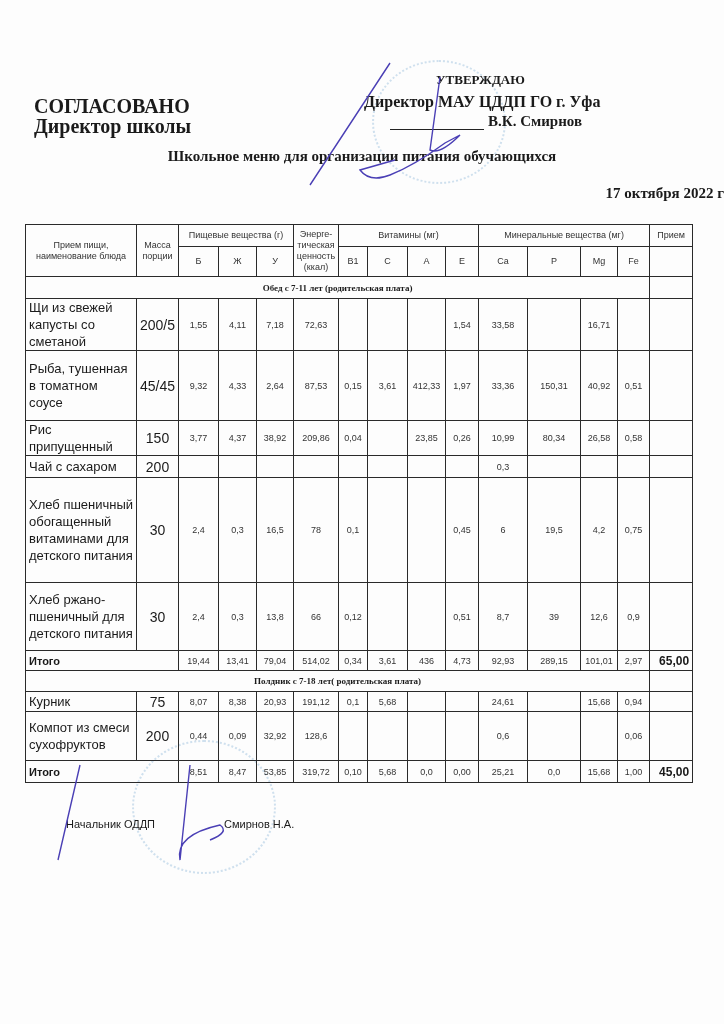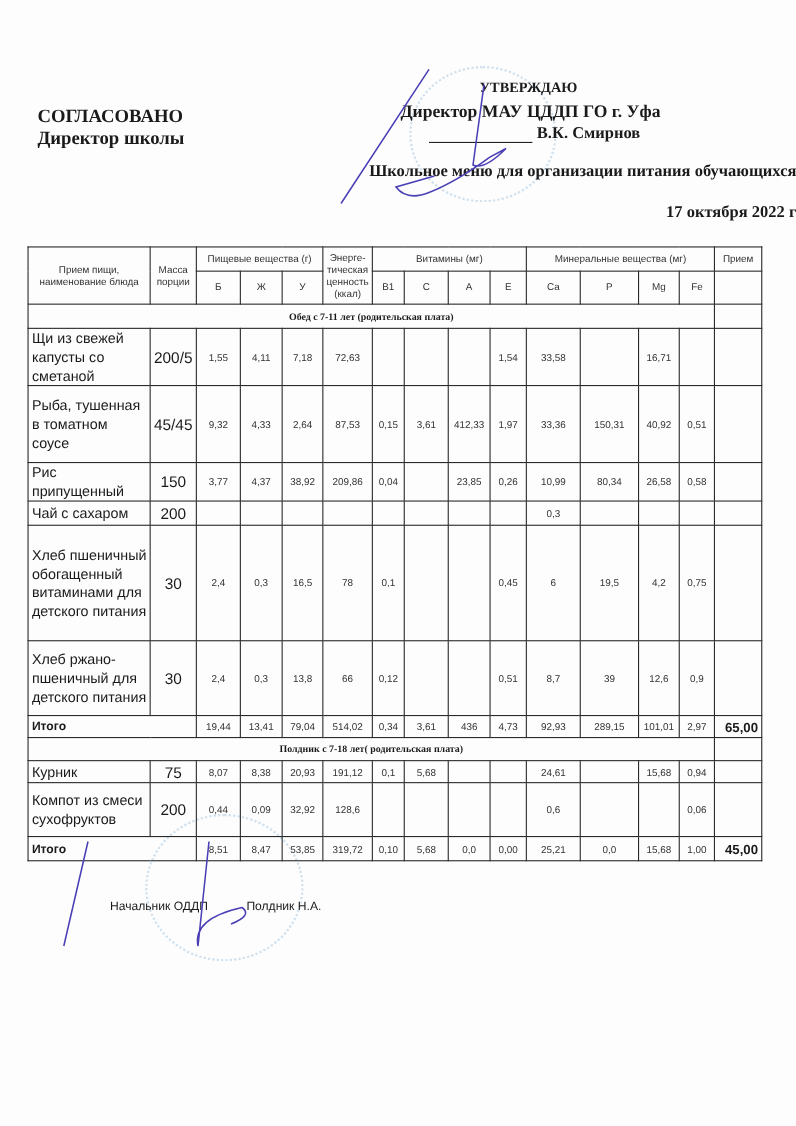--- a/index.html
+++ b/index.html
@@ -1,37 +1,37 @@
 <!DOCTYPE html>
 <html><head>
 <meta charset="utf-8">
 <style>
   html, body { margin:0; padding:0; }
   body { width:724px; height:1024px; background:#fdfdfd; position:relative; overflow:hidden; font-family:"Liberation Sans", sans-serif; color:#1a1a1a; }
   .serif { font-family:"Liberation Serif", serif; font-weight:bold; }
   .abs { position:absolute; }
-  .hdr-left { left:34px; top:96px; font-size:17px; line-height:20px; }
+  .hdr-left { left:34px; top:96px; font-size:20px; line-height:20px; }
   .hdr-right-title { left:436px; top:72px; font-size:13px; }
   .hdr-right-line2 { left:364px; top:93px; font-size:16px; }
   .hdr-right-line3 { left:390px; top:113px; font-size:15px; }
   .sigline { display:inline-block; width:94px; border-bottom:1.2px solid #222; height:14px; vertical-align:bottom; margin-right:4px; }
-  .doc-title { left:0; width:724px; top:148px; text-align:right; font-size:15px; }
+  .doc-title { left:0; width:724px; top:148px; text-align:center; font-size:15px; }
   .doc-date { left:0; width:724px; top:185px; text-align:right; font-size:15px; }
 
   table.menu { position:absolute; left:25px; top:224px; border-collapse:collapse; table-layout:fixed; width:667px; }
   table.menu td { border:1.3px solid #2a2a2a; padding:0 2px; font-size:9px; text-align:center; vertical-align:middle; overflow:hidden; }
   .th-small { font-size:8.5px; color:#333; line-height:11px; }
   .section { font-family:"Liberation Serif", serif; font-weight:bold; font-size:16.5px; text-align:center; }
   .name { text-align:left !important; font-size:13px !important; line-height:17px; padding-left:3px !important; }
   .mass { font-size:14px !important; }
   .num { font-size:9px; color:#333; }
   .total-label { text-align:left !important; font-weight:bold; font-size:11px !important; padding-left:3px !important; }
   .price { font-weight:bold; font-size:12px !important; text-align:right !important; padding-right:3px !important; }
 
-  .footer-chief { left:66px; top:818px; font-size:11px;padding-left:34px; }
+  .footer-chief { left:66px; top:818px; font-size:11px; }
   .footer-name { left:224px; top:818px; font-size:11px; }
 
   .stamp { border-radius:50%; border:2px dotted rgba(120,170,210,0.35); }
 </style>
 </head>
 <body>
 
 <div class="abs stamp" style="left:372px;top:60px;width:130px;height:120px;"></div>
 <div class="abs stamp" style="left:132px;top:740px;width:140px;height:130px;"></div>
 
@@ -274,20 +274,20 @@
     <td class="num">25,21</td>
     <td class="num">0,0</td>
     <td class="num">15,68</td>
     <td class="num">1,00</td>
     <td class="price">45,00</td>
   </tr>
 </tbody>
   </table>
 
 <div class="abs footer-chief">Начальник ОДДП</div>
-<div class="abs footer-name">Полдник Н.А.</div>
+<div class="abs footer-name">Смирнов Н.А.</div>
 
 <svg class="abs" style="left:300px;top:55px;" width="200" height="140" viewBox="0 0 200 140">
   <path d="M90 8 L10 130 M140 22 L130 95 Q140 100 160 80 L145 88 Q115 110 90 120 Q70 128 60 115 L95 105" fill="none" stroke="#4a3fb5" stroke-width="1.4"></path>
 </svg>
 <svg class="abs" style="left:50px;top:760px;" width="200" height="110" viewBox="0 0 200 110">
   <path d="M30 5 L8 100 M140 5 L130 100 Q125 75 170 65 Q180 72 160 80" fill="none" stroke="#4a3fb5" stroke-width="1.4"></path>
 </svg>
 
 </body></html>

